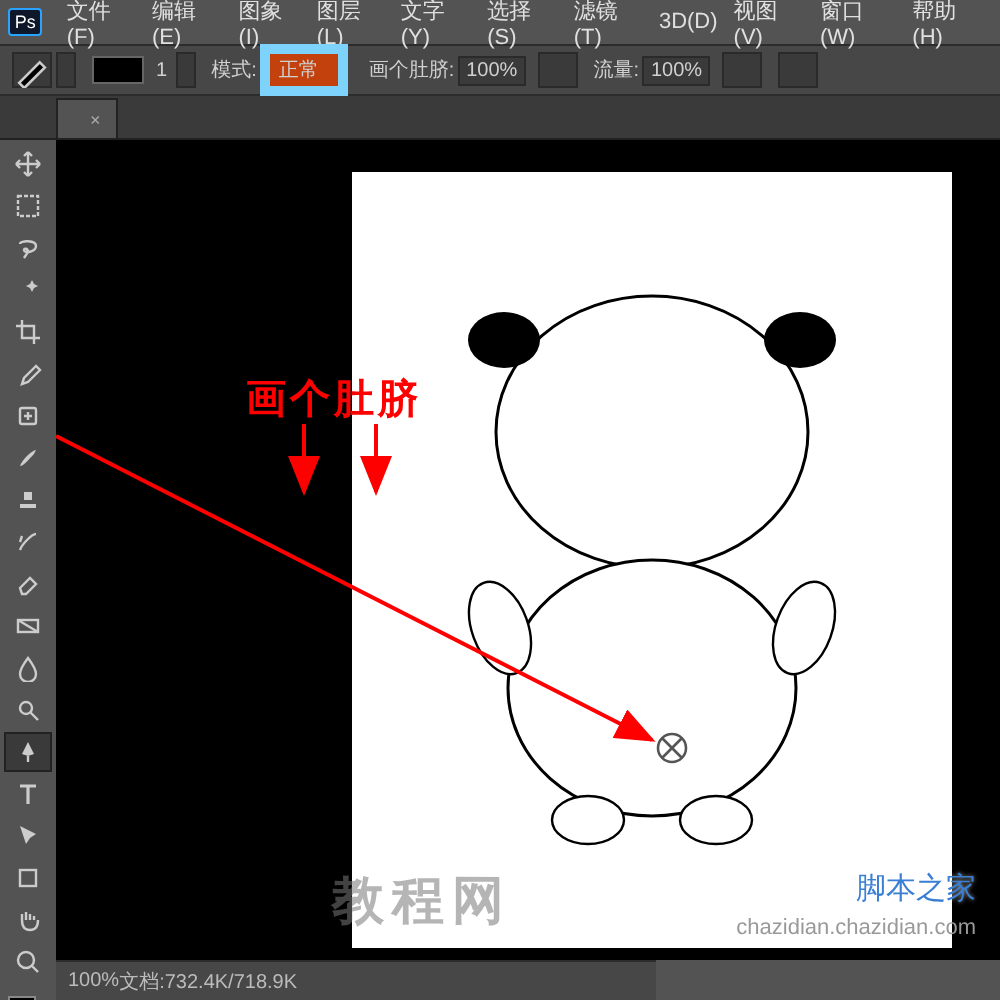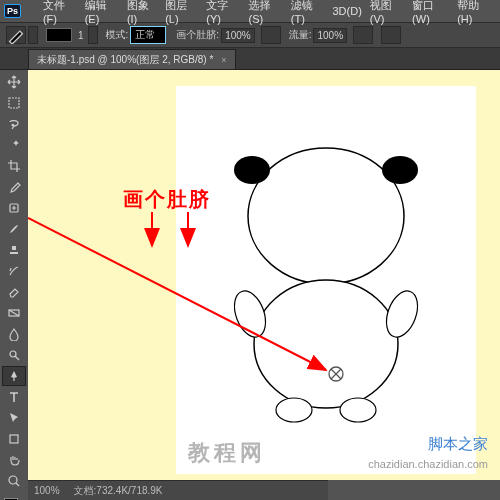--- a/index.html
+++ b/index.html
@@ -1,44 +1,44 @@
 <!DOCTYPE html>
 <html><head>
 <meta charset="utf-8">
 <style>
 *{margin:0;padding:0;box-sizing:border-box;font-family:"Microsoft YaHei",sans-serif;-webkit-user-select:none}
 body{width:500px;height:500px;background:#d9d9d9;overflow:hidden;position:relative}
 .app{position:absolute;left:0;top:0;width:500px;height:500px;background:#535353}
 .menu{height:22px;background:#535353;display:flex;align-items:center;padding-left:4px;font-size:11px;color:#e0e0e0}
-.ps-logo{width:18px;height:14px;background:#0f172a;border:1px solid #2aa3ff;font-size:9px;font-weight:bold;color:#fff;display:flex;align-items:center;justify-content:center;border-radius:2px;margin-right:22px}
+.ps-logo{width:18px;height:14px;background:#0f172a;border:1px solid #2aa3ff;font-size:9px;font-weight:normal;color:#fff;display:flex;align-items:center;justify-content:center;border-radius:2px;margin-right:12px}
 .menu-item{margin-right:8px;cursor:default}
 .opt{height:26px;background:#474747;border-top:1px solid #2c2c2c;border-bottom:1px solid #2c2c2c;display:flex;align-items:center;padding-left:6px;font-size:10px;color:#d0d0d0}
 .opt .ico{width:20px;height:18px;background:#3a3a3a;border:1px solid #2a2a2a;margin-right:2px;display:flex;align-items:center;justify-content:center}
 .opt .drop{width:10px;height:18px;background:#3a3a3a;border:1px solid #2a2a2a;margin-right:8px}
 .opt .swatch{width:26px;height:14px;background:#000;border:1px solid #666;margin-right:6px}
 .opt label{margin-right:2px}
-.opt .sel{background:#000000;border:1px solid #7dd3fc;padding:1px 10px 1px 4px;margin-right:10px}
+.opt .sel{background:#c2410c;border:5px solid #7dd3fc;padding:1px 10px 1px 4px;margin-right:10px}
 .opt .pct{background:#3a3a3a;border:1px solid #2a2a2a;padding:1px 3px;margin-right:6px}
 .tabs{height:22px;background:#3a3a3a;border-bottom:1px solid #222;display:flex;align-items:flex-end;padding-left:28px;font-size:10px;color:#ddd}
 .tab{height:20px;background:#535353;padding:3px 8px;border:1px solid #222;border-bottom:none;display:flex;align-items:center}
 .tab .x{margin-left:8px;font-size:9px;color:#aaa}
 .toolbar{position:absolute;left:0;top:70px;width:28px;background:#535353;padding:2px;display:flex;flex-direction:column;gap:1px}
 .tool{width:24px;height:20px;display:flex;align-items:center;justify-content:center;color:#ccc}
 .tool.active{background:#3a3a3a;border:1px solid #222}
 .tool svg{width:14px;height:14px;stroke:#ccc;fill:none;stroke-width:1.2}
 .tool .fill{fill:#ccc;stroke:none}
 .swatches{margin-top:4px;position:relative;width:24px;height:24px}
 .sw-f{position:absolute;left:2px;top:2px;width:14px;height:14px;background:#000;border:1px solid #888}
-.canvas-area{position:absolute;left:28px;top:70px;right:0;bottom:20px;background:#fef9c3;overflow:hidden}
+.canvas-area{position:absolute;left:28px;top:70px;right:0;bottom:20px;background:#000000;overflow:hidden}
 .canvas{position:absolute;left:148px;top:16px;width:300px;height:388px;background:#fff}
 .anno-text{position:absolute;left:95px;top:116px;color:#f00;font-size:20px;font-weight:bold;letter-spacing:2px}
 .status{position:absolute;left:28px;bottom:0;height:20px;width:300px;background:#474747;border-top:1px solid #2c2c2c;color:#bbb;font-size:10px;display:flex;align-items:center;padding-left:6px}
 .wm1{position:absolute;right:12px;bottom:46px;color:#3a7fd4;font-size:15px;font-weight:normal;text-shadow:0 0 2px rgba(255,255,255,.6)}
 .wm2{position:absolute;right:12px;bottom:30px;color:#999;font-size:11px}
-.wm3{position:absolute;left:188px;bottom:32px;color:rgba(120,120,120,.55);font-size:22px;font-weight:bold;letter-spacing:4px}
+.wm3{position:absolute;left:166px;bottom:32px;color:rgba(120,120,120,.55);font-size:26px;font-weight:bold;letter-spacing:4px}
 </style>
 </head>
 <body>
 
 <div class="app">
 
   <div class="menu">
     <div class="ps-logo">Ps</div>
     <span class="menu-item">文件(F)</span>
     <span class="menu-item">编辑(E)</span>
@@ -69,21 +69,20 @@
     <div class="pct">100%</div>
     <div class="ico"></div>
     <label style="margin-left:6px">流量:</label>
     <div class="pct">100%</div>
     <div class="ico"></div>
     <div class="ico" style="margin-left:6px"></div>
   </div>
 
   <div class="tabs">
     <div class="tab">
-      <span>未标题-1.psd @ 100%(图层 2, RGB/8) *</span>
       <span class="x">×</span>
     </div>
   </div>
 
   <div class="toolbar">
     <div class="tool">
         <svg viewBox="0 0 14 14">
           <path d="M7 1v12M1 7h12M7 1l-2 2M7 1l2 2M7 13l-2-2M7 13l2-2M1 7l2-2M1 7l2 2M13 7l-2-2M13 7l-2 2"></path>
         </svg>
       </div>
@@ -221,19 +220,19 @@
           </marker>
         </defs>
       <line x1="124" y1="142" x2="124" y2="176" stroke="#f00" stroke-width="2" marker-end="url(#ah)"></line>
       <line x1="160" y1="142" x2="160" y2="176" stroke="#f00" stroke-width="2" marker-end="url(#ah)"></line>
       <line x1="0" y1="148" x2="298" y2="300" stroke="#f00" stroke-width="2" marker-end="url(#ah)"></line>
     </svg>
   </div>
 
   <div class="status">
     <span>100%</span>
-    <span style="margin-left:14px">文档:732.4K/718.9K</span>
+    <span style="">文档:732.4K/718.9K</span>
   </div>
 </div>
 
 <div class="wm3">教程网</div>
 <div class="wm1">脚本之家</div>
 <div class="wm2">chazidian.chazidian.com</div>
 
 </body></html>

